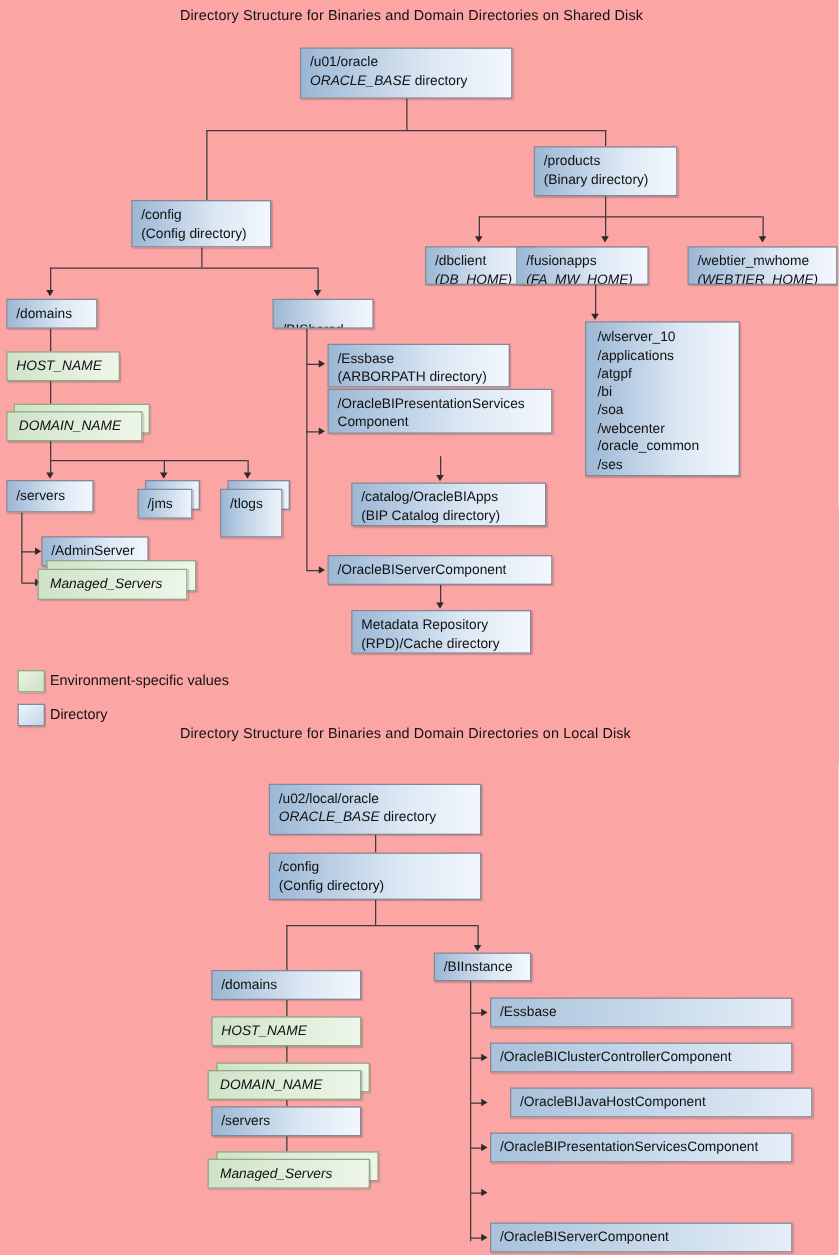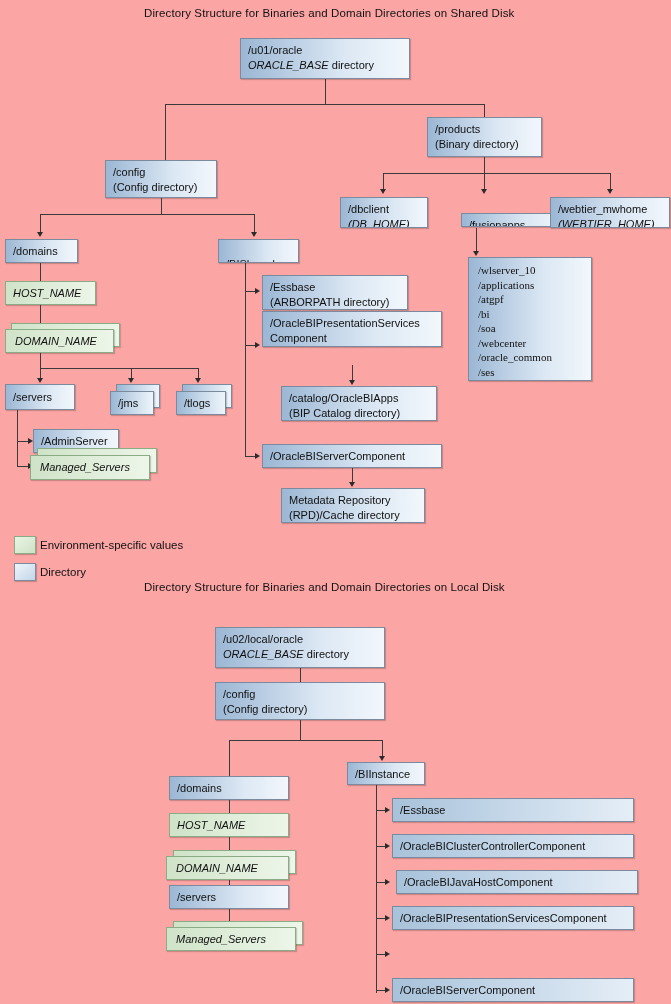--- a/index.html
+++ b/index.html
@@ -112,21 +112,21 @@
   .legend-swatch.blue{
     border:1px solid #7b8a9c;
     background:linear-gradient(to bottom right,#eef5fb,#c3d6e8);
   }
   .legend-label{
     position:absolute;
     font-size:11.5px;
     color:#111;
     white-space:nowrap;
   }
-  .multiline{ white-space:pre-line;font-family:Liberation Serif, serif; }
+  .multiline{ white-space:pre-line; }
 </style>
 </head>
 <body>
 
 <div id="canvas">
 
   <div class="diagram-title" style="left:144px; top:7px;">Directory Structure for Binaries and Domain Directories on Shared Disk</div>
 
   <div class="node blue" style="left:240px; top:38px; width:170px; height:41px;">
     <span class="line">/u01/oracle</span>
@@ -154,21 +154,21 @@
   <div class="ln v" style="left:484px; top:173px; height:17px;"></div>
   <div class="ln v" style="left:610px; top:173px; height:17px;"></div>
   <div class="arrow-d" style="left:379.5px; top:189px;"></div>
   <div class="arrow-d" style="left:480.5px; top:189px;"></div>
   <div class="arrow-d" style="left:606.5px; top:189px;"></div>
 
   <div class="node blue" style="left:340px; top:197px; width:88px; height:31px;">
     <span class="line">/dbclient</span>
     <span class="line ital-line">(DB_HOME)</span>
   </div>
-  <div class="node blue" style="left:461px; top:197px; width:106px; height:14px;margin-top:16px;">
+  <div class="node blue" style="left:413px; top:197px; width:106px; height:31px;">
     <span class="line">/fusionapps</span>
     <span class="line ital-line">(FA_MW_HOME)</span>
   </div>
   <div class="node blue" style="left:550px; top:197px; width:120px; height:31px;">
     <span class="line">/webtier_mwhome</span>
     <span class="line ital-line">(WEBTIER_HOME)</span>
   </div>
 
   <div class="ln v" style="left:476px; top:228px; height:24px;"></div>
   <div class="arrow-d" style="left:472.5px; top:251px;"></div>
@@ -212,21 +212,21 @@
   <div class="arrow-d" style="left:194.5px; top:378px;"></div>
 
   <div class="node blue" style="left:5px; top:384px; width:70px; height:26px; padding-top:5px;">/servers</div>
 
   <div class="stack" style="left:110px; top:384px; width:52px; height:33px;">
     <div class="sheet" style="left:6px; top:0; width:44px; height:24px;"></div>
     <div class="front" style="left:0; top:7px; width:44px; height:24px; padding-top:4px; padding-left:7px;">/jms</div>
   </div>
   <div class="stack" style="left:176px; top:384px; width:58px; height:33px;">
     <div class="sheet" style="left:6px; top:0; width:50px; height:24px;"></div>
-    <div class="front" style="left:0; top:7px; width:50px; height:24px; padding-top:4px; padding-left:7px;">/tlogs</div>
+    <div class="front" style="left:0; top:7px; width:50px; height:39px; padding-top:4px; padding-left:7px;">/tlogs</div>
   </div>
 
   <div class="ln v" style="left:17px; top:410px; height:56px;"></div>
   <div class="ln h" style="left:17px; top:441px; width:13px;"></div>
   <div class="ln h" style="left:17px; top:466px; width:13px;"></div>
   <div class="arrow-r" style="left:28px; top:437.5px;"></div>
   <div class="arrow-r" style="left:28px; top:462.5px;"></div>
 
   <div class="node blue" style="left:33px; top:429px; width:86px; height:24px; padding-top:4px;">/AdminServer</div>
 
@@ -328,17 +328,17 @@
 
   <div class="arrow-r" style="left:385px; top:806.5px;"></div>
   <div class="arrow-r" style="left:385px; top:842.5px;"></div>
   <div class="arrow-r" style="left:385px; top:878.5px;"></div>
   <div class="arrow-r" style="left:385px; top:914.5px;"></div>
   <div class="arrow-r" style="left:385px; top:950.5px;"></div>
   <div class="arrow-r" style="left:385px; top:986.5px;"></div>
 
   <div class="node blue-flat" style="left:392px; top:798px; width:242px; height:24px; padding-top:4px;">/Essbase</div>
   <div class="node blue-flat" style="left:392px; top:834px; width:242px; height:24px; padding-top:4px;">/OracleBIClusterControllerComponent</div>
-  <div class="node blue-flat" style="left:396px; top:870px; width:242px; height:24px; padding-top:4px;">/OracleBIJavaHostComponent</div>
+  <div class="node blue-flat" style="left:408px; top:870px; width:242px; height:24px; padding-top:4px;">/OracleBIJavaHostComponent</div>
   <div class="node blue-flat" style="left:392px; top:906px; width:242px; height:24px; padding-top:4px;">/OracleBIPresentationServicesComponent</div>
   <div class="node blue-flat" style="left:392px; top:978px; width:242px; height:24px; padding-top:4px;">/OracleBIServerComponent</div>
 
 </div>
 
 </body></html>

